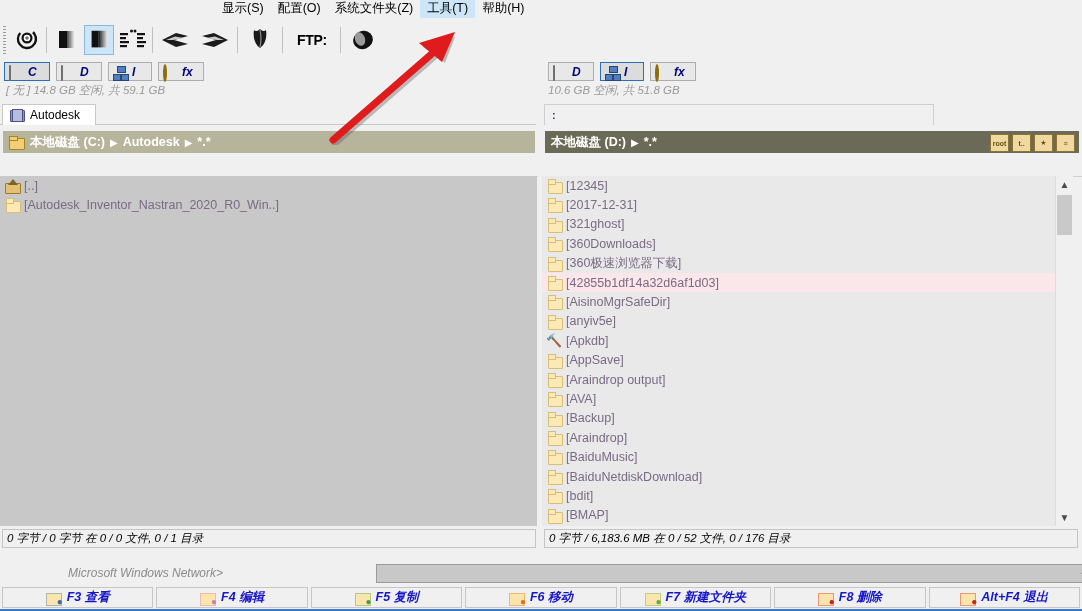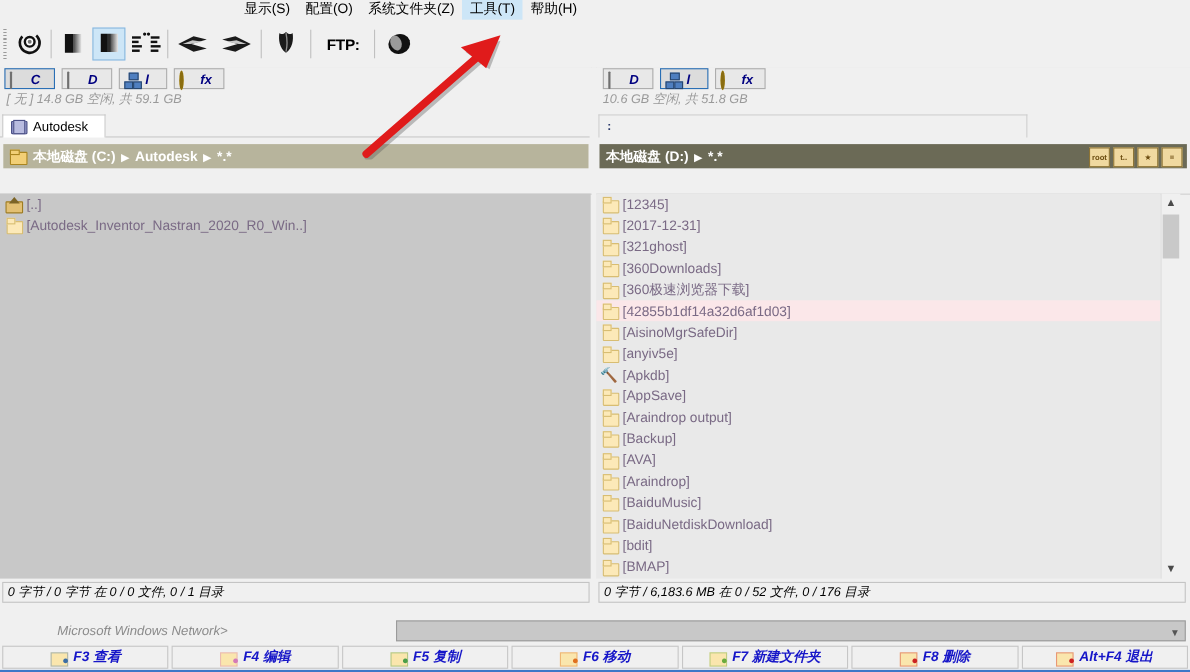--- a/index.html
+++ b/index.html
@@ -101,21 +101,21 @@
   
   .vscroll{position:absolute;width:17px;background:#f0f0f0;border-left:1px solid #dcdcdc;}
   .vsbtn{position:absolute;left:0;width:17px;height:17px;display:flex;align-items:center;justify-content:center;color:#4a4a4a;font-size:10px;}
   .vthumb{position:absolute;left:1px;width:15px;background:#c9c9c9;}
 
   
   .statline{position:absolute;height:19px;background:#f0f0f0;border:1px solid #c4c4c4;box-sizing:border-box;
             display:flex;align-items:center;padding-left:4px;font-style:italic;font-size:11.5px;color:#000;}
 
   
-  .cmdrow{position:absolute;left:0;top:563px;width:930px;height:22px;}
+  .cmdrow{position:absolute;left:16px;top:563px;width:930px;height:22px;}
   .cmdlabel{position:absolute;right:0;top:2px;font-style:italic;color:#8b8b8b;font-size:12px;white-space:nowrap;}
   .cmdinput{position:absolute;height:19px;background:#c8c8c8;border:1px solid #9b9b9b;box-sizing:border-box;}
   .cmddrop{position:absolute;right:2px;top:3px;width:14px;height:14px;display:flex;align-items:center;justify-content:center;color:#555;font-size:9px;}
 
   
   .fkeys{position:absolute;left:0;top:587px;width:1082px;height:24px;display:flex;gap:3px;padding:0 2px;box-sizing:border-box;}
   .fk{flex:1;height:21px;background:#f0f0f0;border:1px solid #c6c6c6;box-sizing:border-box;
       display:flex;align-items:center;justify-content:center;gap:5px;
       font-style:italic;font-weight:bold;color:#1616c8;font-size:12.5px;}
   .fkico{width:16px;height:14px;position:relative;}
@@ -510,33 +510,33 @@
             <dir>
               <span class="c-size" style="left:270px"></span>
             </dir>
           </span>
         </div>
         <div class="row">
           <span class="fold">
             <b></b>
             <i></i>
           </span>
+          <span class="c-name">[AVA]</span>
+          <span class="c-type" style="left:200px">
+            <dir>
+              <span class="c-size" style="left:270px"></span>
+            </dir>
+          </span>
+        </div>
+        <div class="row">
+          <span class="fold">
+            <b></b>
+            <i></i>
+          </span>
           <span class="c-name">[Backup]</span>
-          <span class="c-type" style="left:200px">
-            <dir>
-              <span class="c-size" style="left:270px"></span>
-            </dir>
-          </span>
-        </div>
-        <div class="row">
-          <span class="fold">
-            <b></b>
-            <i></i>
-          </span>
-          <span class="c-name">[AVA]</span>
           <span class="c-type" style="left:200px">
             <dir>
               <span class="c-size" style="left:270px"></span>
             </dir>
           </span>
         </div>
         <div class="row">
           <span class="fold">
             <b></b>
             <i></i>

